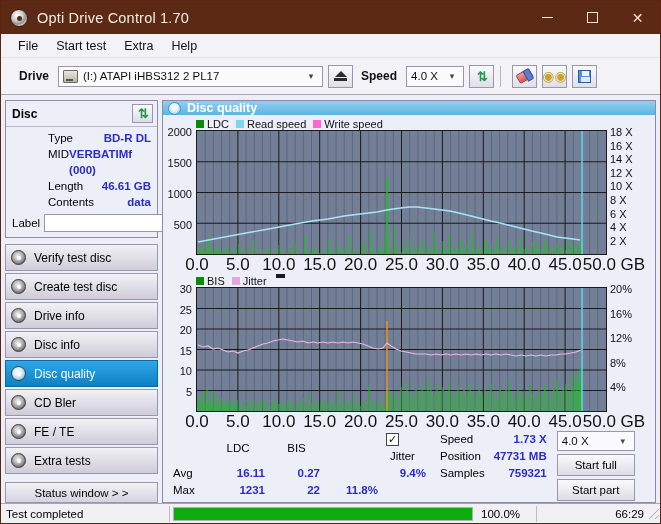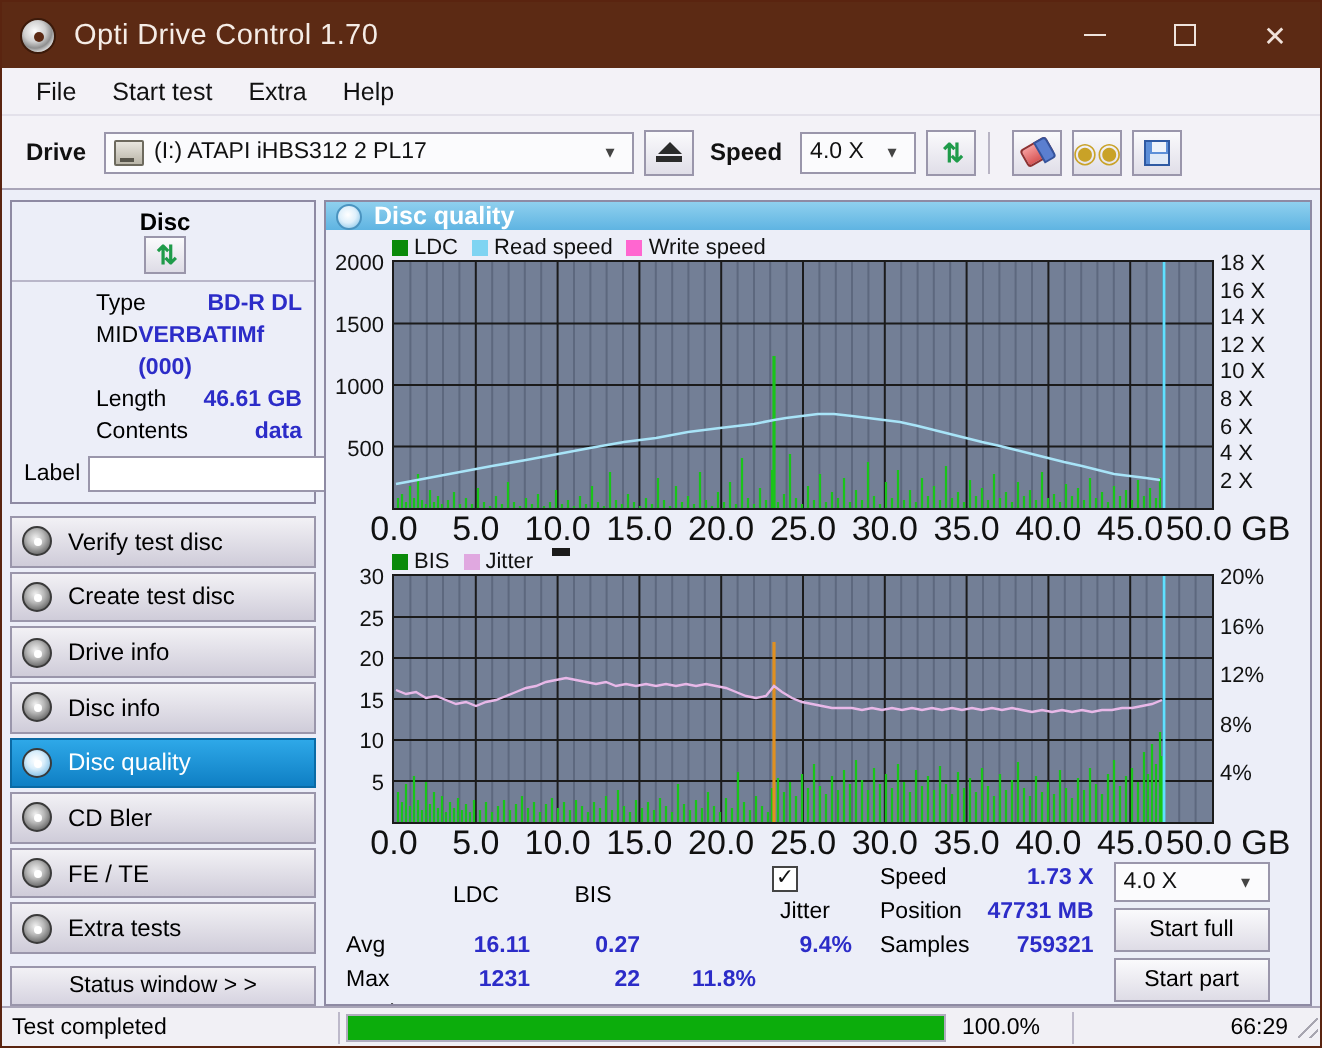--- a/index.html
+++ b/index.html
@@ -49,21 +49,21 @@
   .menubar {
     height: 24px; background: #f3f2f7;
     display: flex; align-items: center; padding-left: 8px;
     border-bottom: 1px solid #e3e1ea;
   }
   .menu-item { font-size: 12.5px; color: #111; padding: 2px 9px; }
 
   
   .toolbar {
     height: 37px; background: #f3f2f7;
-    display: flex; align-items: center; padding: 0 4px;
+    display: flex; align-items: center; padding: 0 10px;
     border-bottom: 1px solid #a9a5b8;
   }
   .tb-label { font-size: 12px; font-weight: bold; color: #111; margin: 0 9px 0 8px; }
   .combo {
     height: 21px; border: 1px solid #9a96ab; background: #fbfbfd;
     display: flex; align-items: center; font-size: 11.5px; color: #111;
     padding: 0 4px; position: relative;
   }
   .combo .chev {
     margin-left: auto; width: 14px; text-align: center; color: #444; font-size: 9px;
@@ -118,21 +118,20 @@
 
   
   .sidebar { width: 153px; flex: 0 0 153px; display: flex; flex-direction: column; }
   .disc-panel {
     border: 1px solid #8e8aa3; background: #eceef8; margin-bottom: 6px;
   }
   .disc-head {
     display: flex; align-items: center; justify-content: space-between;
     padding: 3px 4px 3px 6px; border-bottom: 1px solid #b9b6c9;
     background: #eceef8;
-    flex-direction: column;
   }
   .disc-head .t { font-size: 12px; font-weight: bold; color: #000; }
   .sq-btn {
     width: 21px; height: 19px; border: 1px solid #9a96ab;
     background: linear-gradient(#fafafc, #dedce6);
     display: flex; align-items: center; justify-content: center;
   }
   .disc-rows { padding: 3px 6px 5px 6px; }
   .drow { display: flex; justify-content: space-between; font-size: 11.5px; line-height: 16px; margin-left: 36px; }
   .drow .k { color: #000; }

